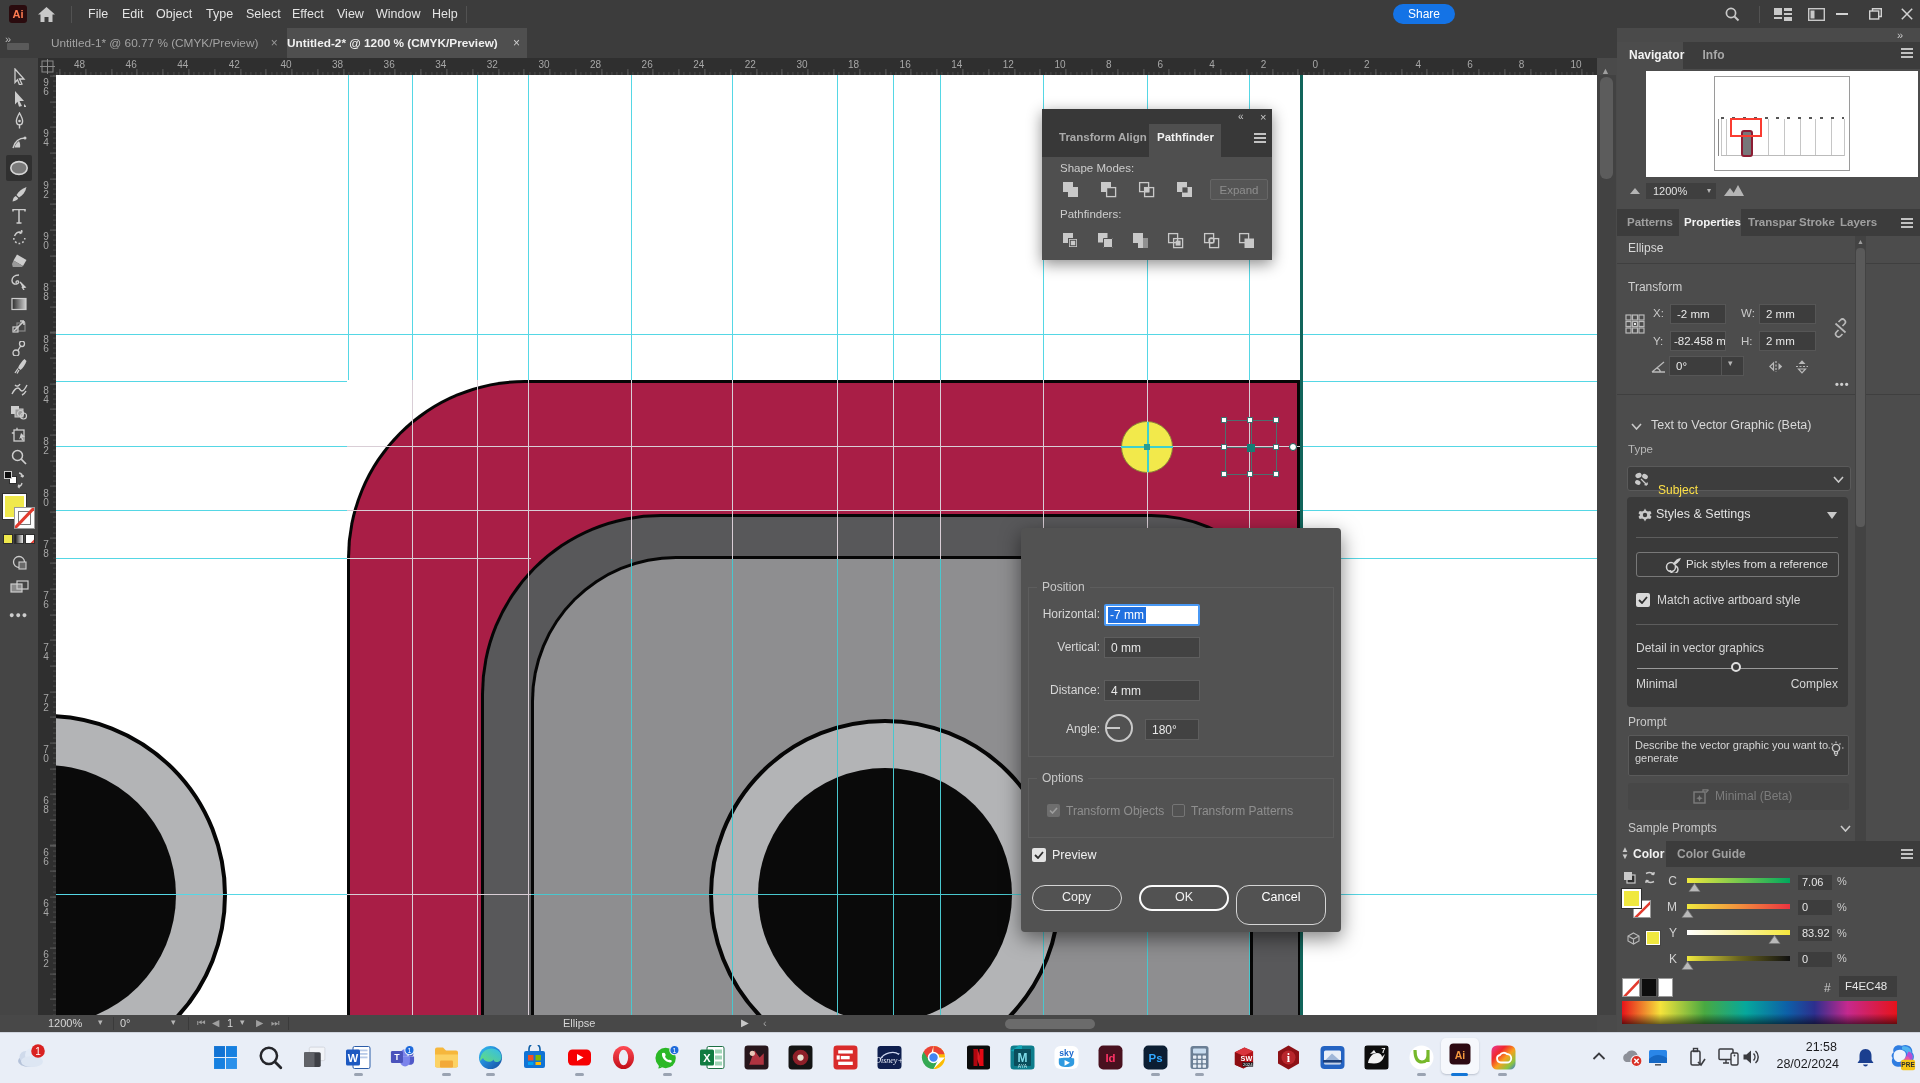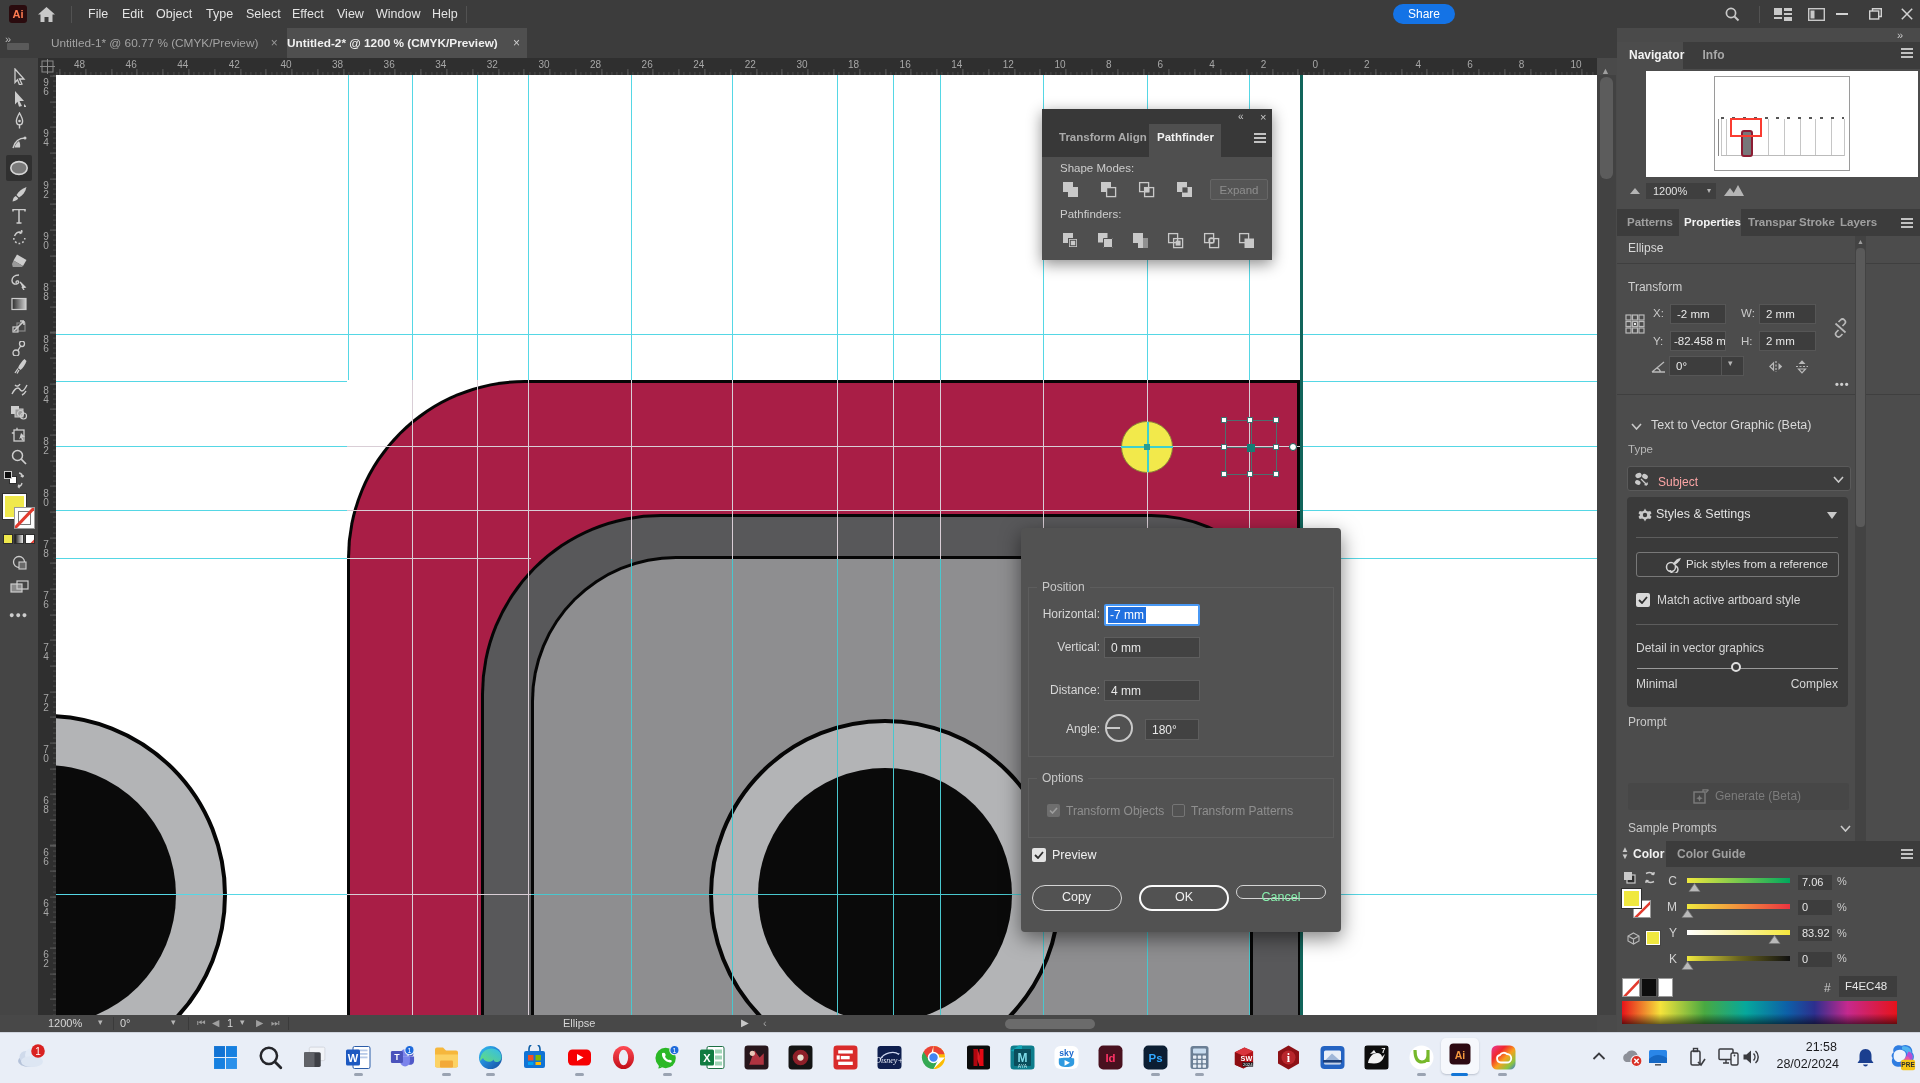--- a/index.html
+++ b/index.html
@@ -527,21 +527,21 @@
     <div class="abs" style="left:11px;top:415px;font-size:11.5px;color:#b8b8b8">Type</div>
     <div class="abs" style="left:10px;top:437.5px;width:224px;height:25px;background:#3d3d3d;border:1px solid #5a5a5a;border-radius:3px">
       <svg class="abs" style="left:6px;top:5px" width="15" height="15" viewBox="0 0 15 15">
           <g fill="#c9c9c9">
             <ellipse cx="4.5" cy="3.5" rx="3.2" ry="2.6" transform="rotate(-25 4.5 3.5)"></ellipse>
             <ellipse cx="11" cy="4.5" rx="3" ry="2.4" transform="rotate(30 11 4.5)"></ellipse>
             <ellipse cx="3.8" cy="10.5" rx="2.8" ry="2.3" transform="rotate(25 3.8 10.5)"></ellipse>
             <path d="M7 7 L13 13 M13 13 l-2.5 -0.3 M13 13 l0.3 -2.5" stroke="#c9c9c9" stroke-width="1.3" fill="none"></path>
           </g>
         </svg>
-      <span style="position:absolute;left:30px;top:8px;font-size:12px;color:#fca5a5">Subject</span>
+      <span style="position:absolute;left:30px;top:16px;font-size:12px;color:#fde047">Subject</span>
       <svg class="abs" style="left:205px;top:9px" width="11" height="7" viewBox="0 0 11 7">
           <path d="M1 1 L5.5 6 L10 1" fill="none" stroke="#c9c9c9" stroke-width="1.6"></path>
         </svg>
     </div>
     <div class="abs" style="left:10px;top:468.5px;width:221px;height:210px;background:#3a3a3a;border-radius:4px">
       <svg class="abs" style="left:11px;top:11px" width="14" height="14" viewBox="0 0 14 14">
           <path d="M7 0.5 L8.2 2.7 A4.6 4.6 0 0 1 9.8 3.4 L12.3 3 L13.5 5.2 L11.8 7 L11.8 7 L13.5 8.8 L12.3 11 L9.8 10.6 A4.6 4.6 0 0 1 8.2 11.3 L7 13.5 L5.8 11.3 A4.6 4.6 0 0 1 4.2 10.6 L1.7 11 L0.5 8.8 L2.2 7 L0.5 5.2 L1.7 3 L4.2 3.4 A4.6 4.6 0 0 1 5.8 2.7 Z" fill="#c9c9c9"></path>
           <circle cx="7" cy="7" r="2.2" fill="#3a3a3a"></circle>
         </svg>
       <span style="position:absolute;left:29px;top:10px;font-size:12.5px;color:#e2e2e2">Styles &amp; Settings</span>
@@ -564,27 +564,35 @@
         </div>
       <span style="position:absolute;left:30px;top:96px;font-size:12px;color:#d5d5d5">Match active artboard style</span>
       <div class="abs" style="left:9px;top:127px;width:202px;height:1.5px;background:#5d5d5d"></div>
       <span style="position:absolute;left:9px;top:144px;font-size:12px;color:#d5d5d5">Detail in vector graphics</span>
       <div class="abs" style="left:10px;top:171px;width:201px;height:1.5px;background:#9a9a9a"></div>
       <div class="abs" style="left:104px;top:165px;width:10px;height:10px;border:2.5px solid #dedede;border-radius:50%;background:#3a3a3a"></div>
       <span style="position:absolute;left:9px;top:180px;font-size:12px;color:#d5d5d5">Minimal</span>
       <span style="position:absolute;right:10px;top:180px;font-size:12px;color:#d5d5d5">Complex</span>
     </div>
     <div class="abs" style="left:11px;top:687px;font-size:12px;color:#c9c9c9">Prompt</div>
+    <div class="abs" style="left:11px;top:707px;width:221px;height:41px;background:#3d3d3d;border:1px solid #5a5a5a;border-radius:2px">
+      <div style="position:absolute;left:6px;top:3px;font-size:11px;line-height:13px;color:#d6d6d6;width:195px">Describe the vector graphic you want to generate</div>
+      <svg class="abs" style="left:199px;top:5px" width="16" height="18" viewBox="0 0 16 18">
+          <circle cx="8" cy="7" r="3.6" fill="none" stroke="#c9c9c9" stroke-width="1.4"></circle>
+          <path d="M6.5 10.5 L6.5 13 L9.5 13 L9.5 10.5 M6.8 14.5 L9.2 14.5" stroke="#c9c9c9" stroke-width="1.2" fill="none"></path>
+          <path d="M8 0.5 L8 2 M2 7 L0.5 7 M15.5 7 L14 7 M3.5 2.5 L4.5 3.5 M12.5 2.5 L11.5 3.5" stroke="#c9c9c9" stroke-width="1.1"></path>
+        </svg>
+    </div>
     <div class="abs" style="left:11px;top:755px;width:221px;height:27px;background:#474747;border-radius:3px">
       <svg class="abs" style="left:65px;top:6px" width="16" height="15" viewBox="0 0 16 15">
           <rect x="1" y="3" width="11" height="11" fill="none" stroke="#7c7c7c" stroke-width="1.4"></rect>
           <path d="M6.5 6 l1 2.2 2.2 1 -2.2 1 -1 2.2 -1 -2.2 -2.2 -1 2.2 -1 z" fill="#7c7c7c"></path>
           <path d="M10 3 L10 0.8 L15.5 0.8 M13 3.5 L15.5 0.8" stroke="#7c7c7c" stroke-width="1.3" fill="none"></path>
         </svg>
-      <span style="position:absolute;left:87px;top:6px;font-size:12px;color:#7c7c7c">Generate (Beta)</span>
+      <span style="position:absolute;left:87px;top:6px;font-size:12px;color:#7c7c7c">Minimal (Beta)</span>
     </div>
     <div class="abs" style="left:11px;top:793px;font-size:12px;color:#c9c9c9">Sample Prompts</div>
     <svg class="abs" style="left:223px;top:797px" width="11" height="7" viewBox="0 0 11 7">
         <path d="M1 1 L5.5 6 L10 1" fill="none" stroke="#c9c9c9" stroke-width="1.6"></path>
       </svg>
 
     <div class="abs" style="left:238px;top:208px;width:11px;height:605px;background:#434343"></div>
     <div class="abs" style="left:240px;top:210px;color:#9f9f9f;font-size:7px">▲</div>
     <div class="abs" style="left:239px;top:220px;width:9px;height:279px;background:#5a5a5a;border-radius:4px"></div>
 
@@ -735,21 +743,21 @@
     <div class="abs" style="left:151px;top:276px;width:13px;height:13px;background:transparent;border:1.5px solid #757575;border-radius:2px"></div>
     <div class="abs" style="left:170px;top:276px;font-size:12px;color:#8f8f8f">Transform Patterns</div>
     <div class="abs" style="left:11px;top:320px;width:14px;height:14px;background:#e3e3e3;border-radius:2px">
         <svg style="position:absolute;left:2px;top:3px" width="10" height="8" viewBox="0 0 10 8">
           <path d="M1 4 L4 7 L9 1" fill="none" stroke="#2e2e2e" stroke-width="1.8"></path>
         </svg>
       </div>
     <div class="abs" style="left:31px;top:320px;font-size:12.5px;color:#efefef">Preview</div>
     <div class="abs" style="left:10.5px;top:357px;width:90px;height:26px;border:1.5px solid #d5d5d5;border-radius:13px;color:#f0f0f0;font-size:12.5px;text-align:center;line-height:23px">Copy</div>
     <div class="abs" style="left:118px;top:357px;width:90px;height:26px;border:2.5px solid #fbfbfb;border-radius:13px;color:#f0f0f0;font-size:12.5px;text-align:center;line-height:21px">OK</div>
-    <div class="abs" style="left:215px;top:357px;width:90px;height:14px;border:1.5px solid #d5d5d5;border-radius:13px;color:#86efac;font-size:12.5px;text-align:center;line-height:23px">Cancel</div>
+    <div class="abs" style="left:215px;top:357px;width:90px;height:40px;border:1.5px solid #d5d5d5;border-radius:13px;color:#ffffff;font-size:12.5px;text-align:center;line-height:23px">Cancel</div>
   </div>
   <div id="taskbar">
     <svg class="abs" style="left:16px;top:11px" width="30" height="24" viewBox="0 0 30 24">
       <ellipse cx="13" cy="17" rx="11" ry="6" fill="#b5c2d9"></ellipse>
       <circle cx="9.5" cy="13" r="6" fill="#cfdaeb"></circle>
       <circle cx="16" cy="11" r="7" fill="#e3ebf7"></circle>
       <ellipse cx="16" cy="17.5" rx="11" ry="5.5" fill="#dde6f3"></ellipse>
       <circle cx="22" cy="7" r="6.8" fill="#d92121"></circle>
       <text x="22" y="10.6" font-size="10" fill="#fff" text-anchor="middle" font-family="Liberation Sans">1</text>
     </svg>

